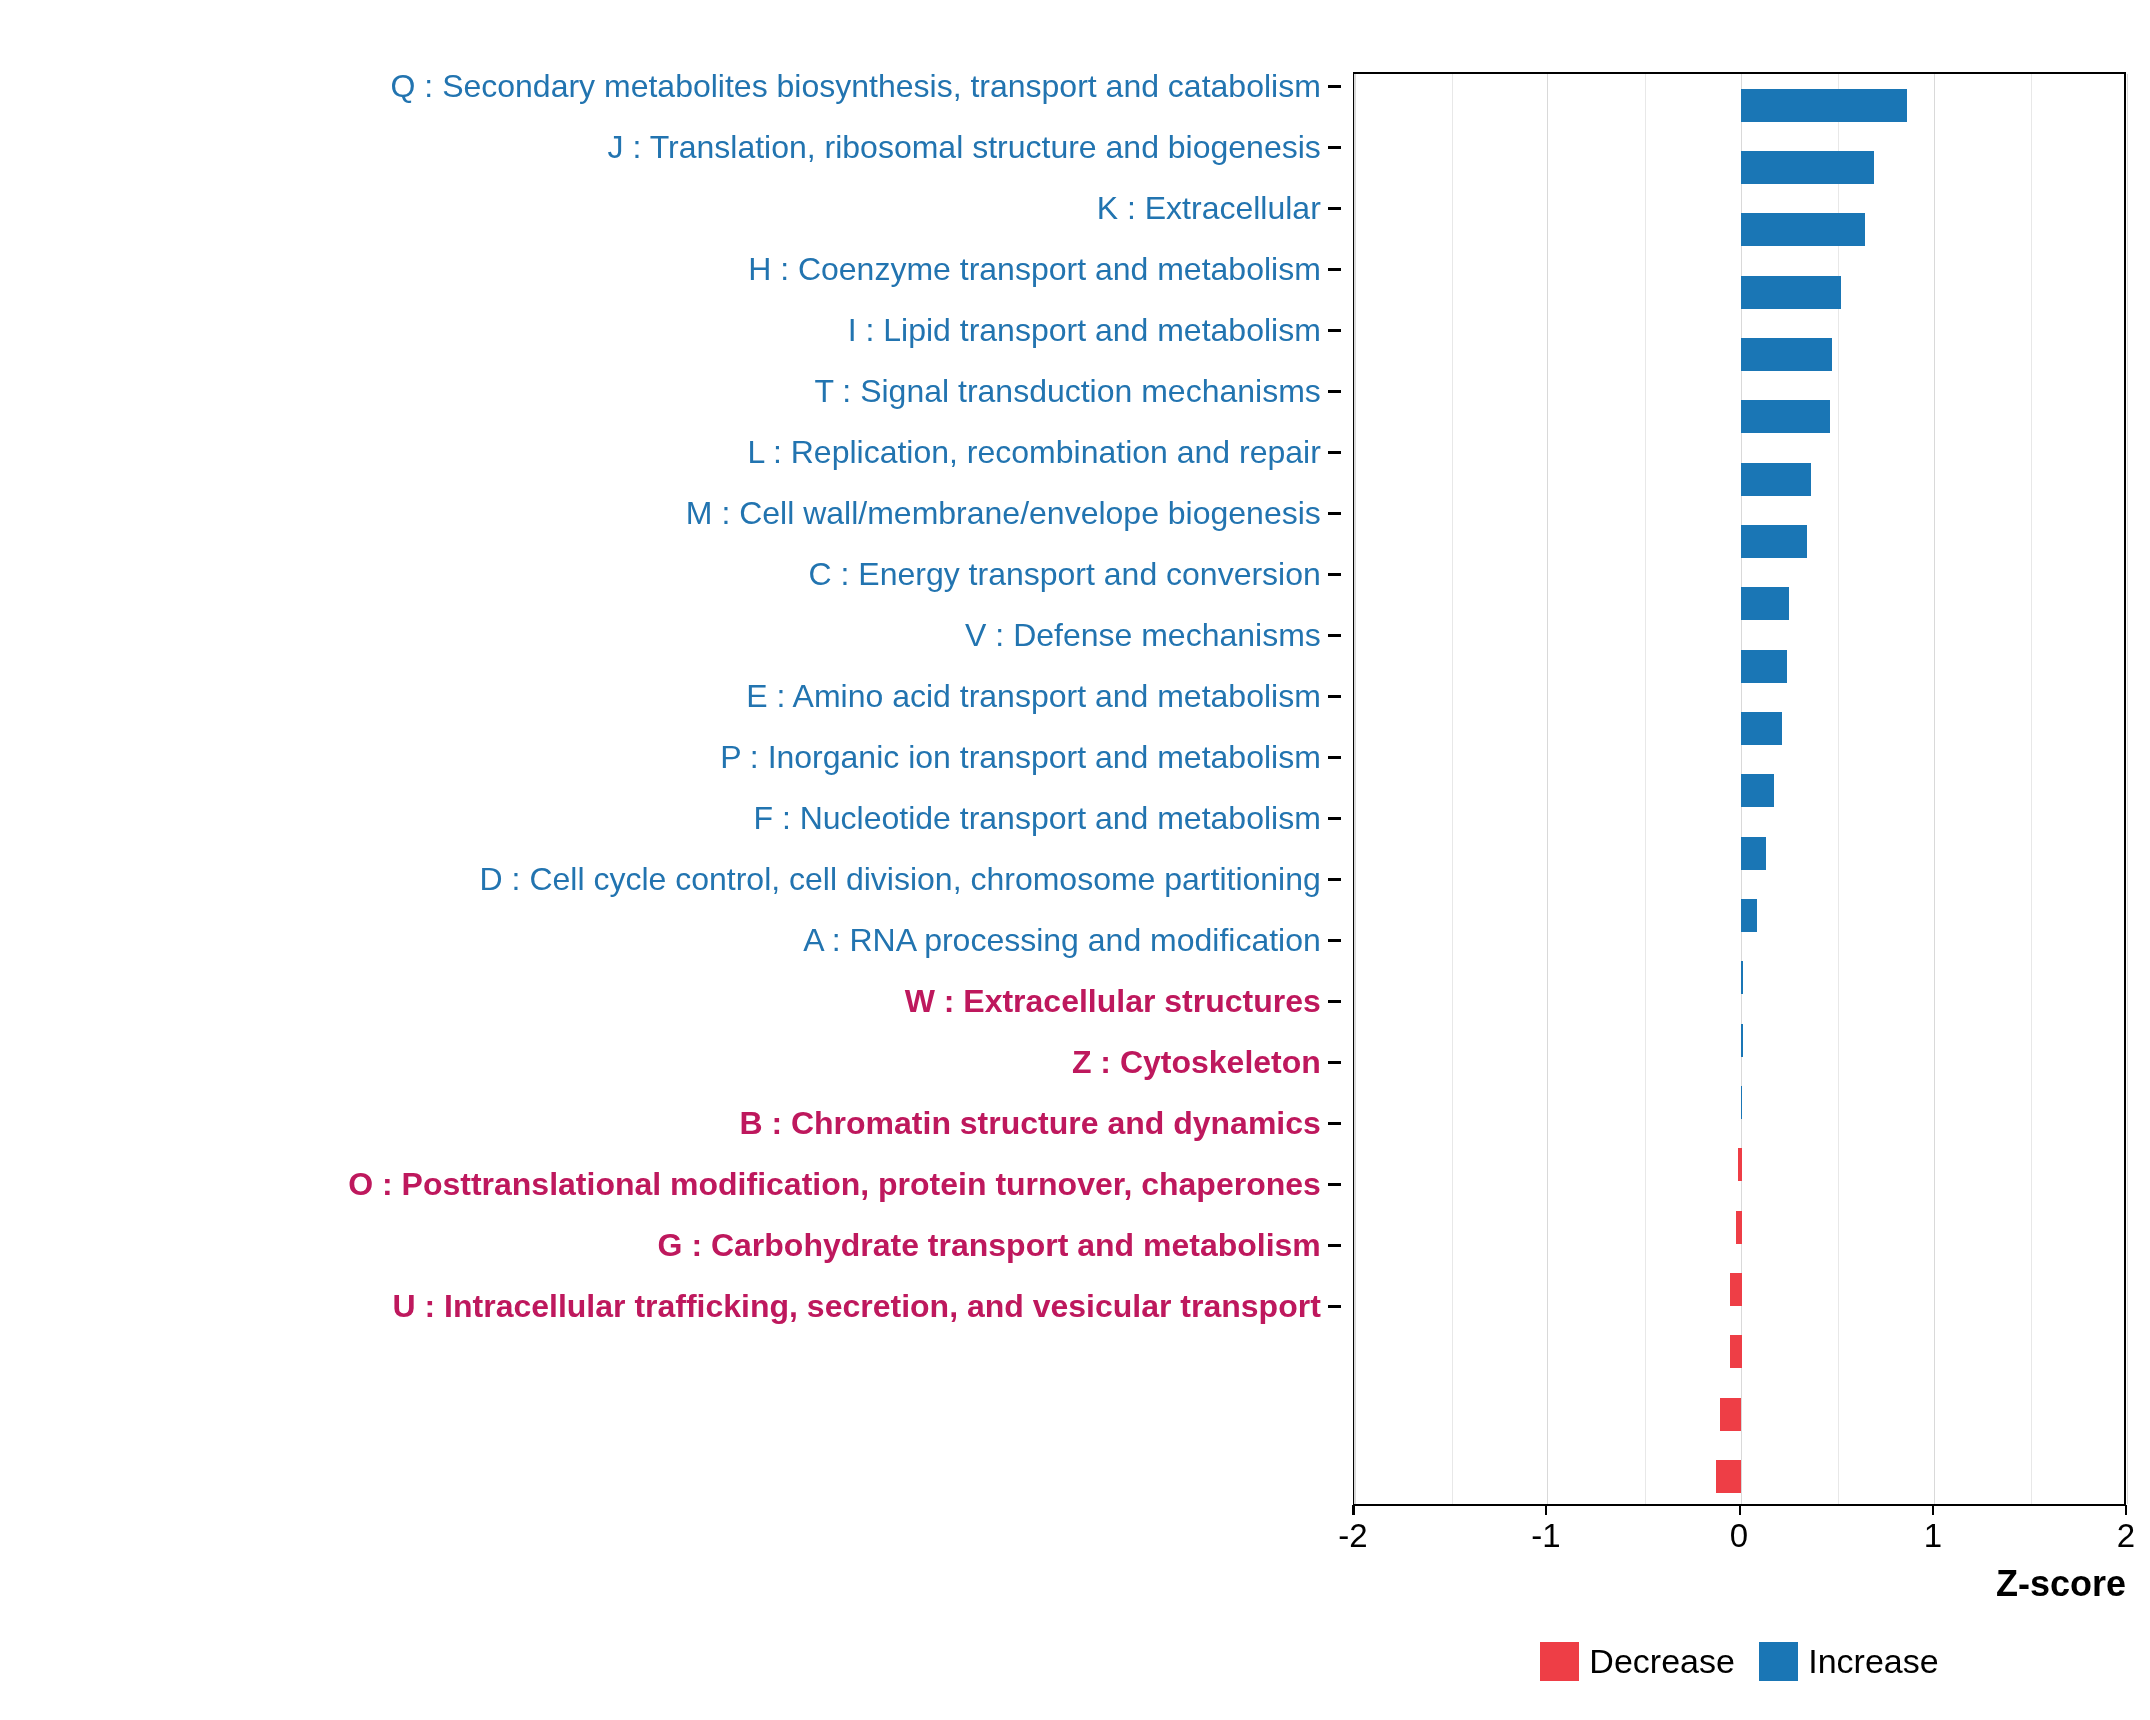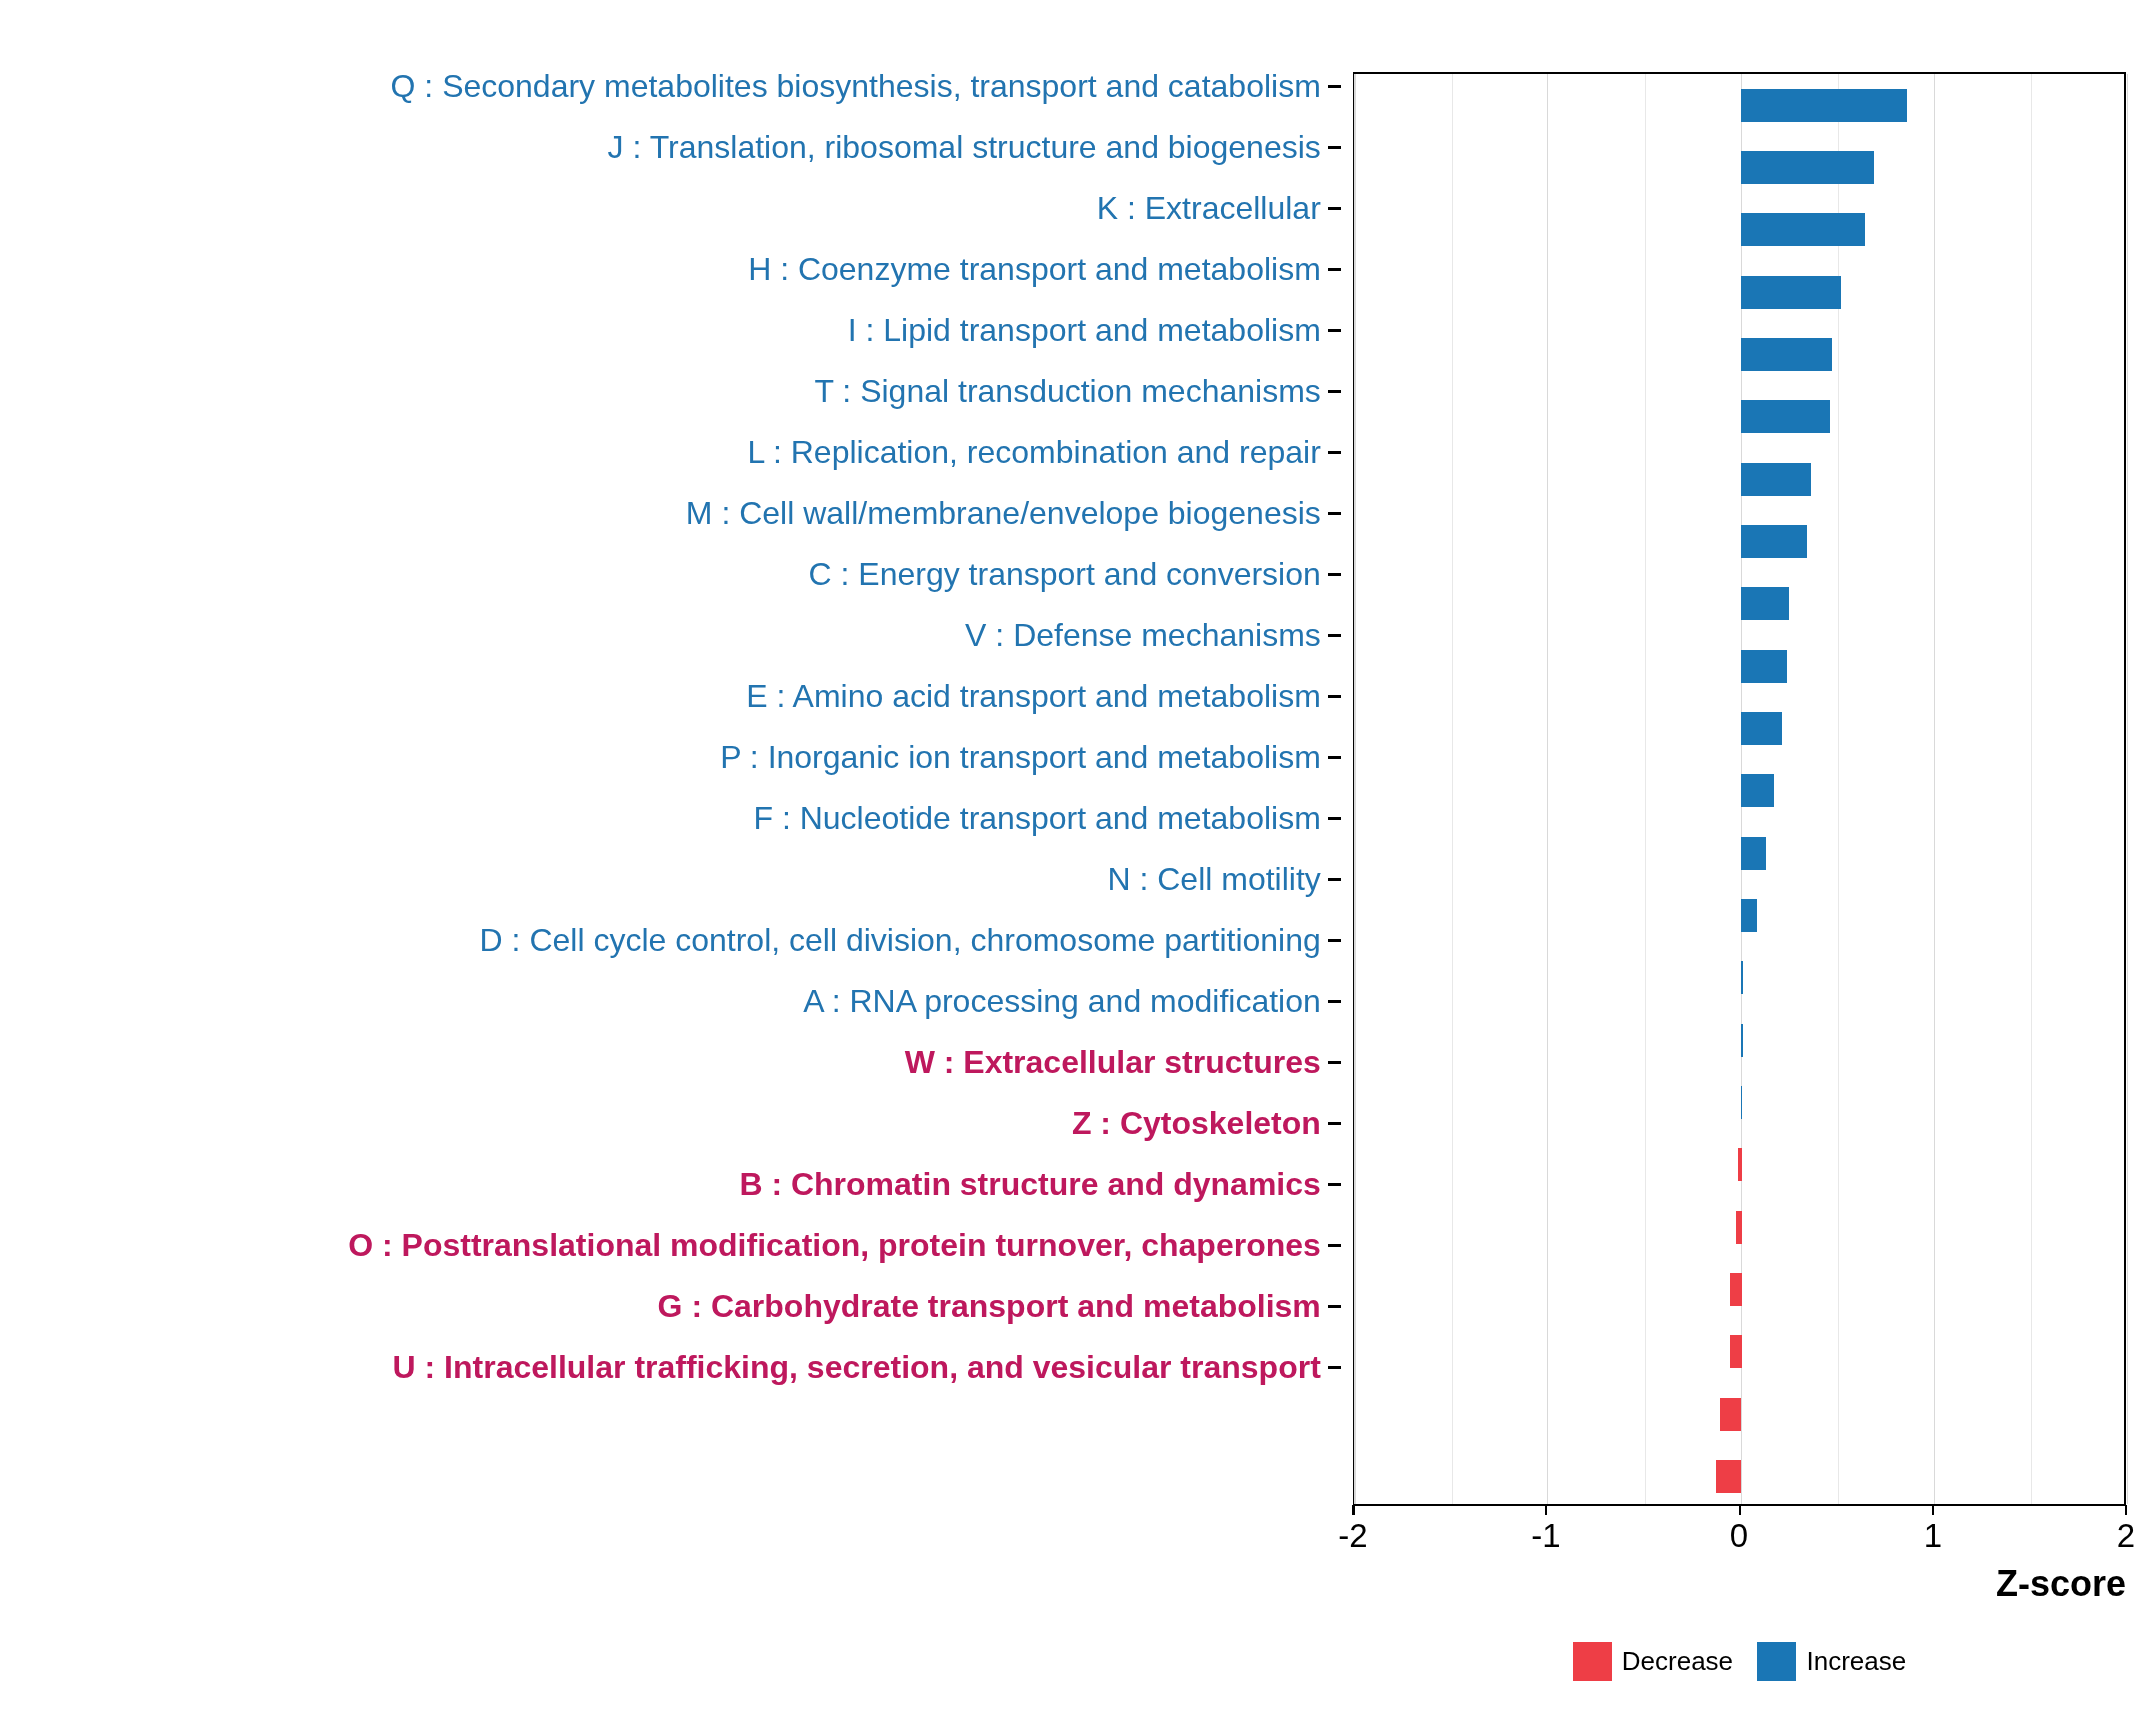--- a/index.html
+++ b/index.html
@@ -129,21 +129,21 @@
     align-items: center;
     gap: 10px;
   }
   .legend-swatch {
     width: 39px;
     height: 39px;
   }
   .legend-swatch.dec { background: #ee3e46; }
   .legend-swatch.inc { background: #1a76b5; }
   .legend-label {
-    font-size: 26px;
+    font-size: 34px;
     color: #000000;
     white-space: nowrap;
   }
 </style>
 </head>
 <body>
 
 <div id="chart-root">
 
   <div id="label-column">
@@ -190,24 +190,20 @@
       <div class="cat-row">
         <span class="cat-label inc-color">E : Amino acid transport and metabolism</span>
         <span class="tick-mark"></span>
       </div>
       <div class="cat-row">
         <span class="cat-label inc-color">P : Inorganic ion transport and metabolism</span>
         <span class="tick-mark"></span>
       </div>
       <div class="cat-row">
         <span class="cat-label inc-color">F : Nucleotide transport and metabolism</span>
-        <span class="tick-mark"></span>
-      </div>
-      <div class="cat-row">
-        <span class="cat-label inc-color">N : Cell motility</span>
         <span class="tick-mark"></span>
       </div>
       <div class="cat-row">
         <span class="cat-label inc-color">D : Cell cycle control, cell division, chromosome partitioning</span>
         <span class="tick-mark"></span>
       </div>
       <div class="cat-row">
         <span class="cat-label inc-color">A : RNA processing and modification</span>
         <span class="tick-mark"></span>
       </div>

